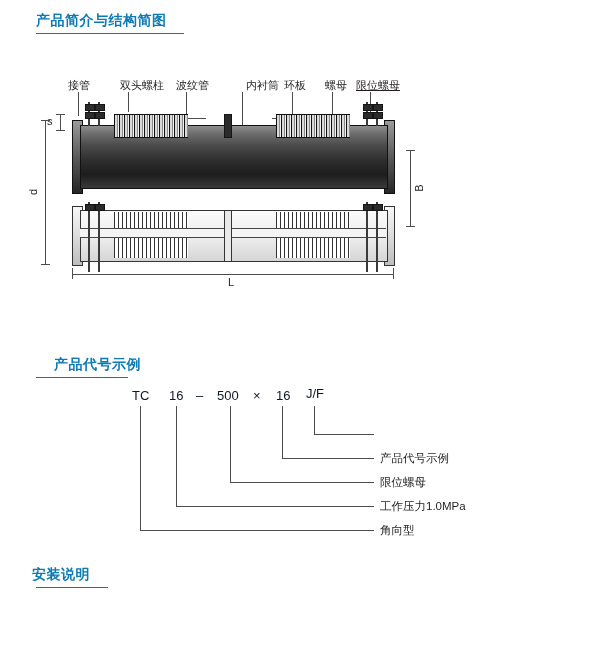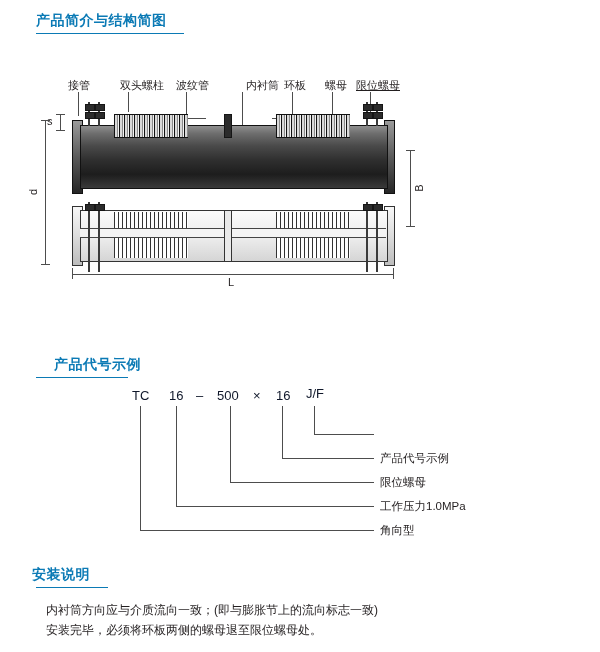--- a/index.html
+++ b/index.html
@@ -331,18 +331,14 @@
 
     <div class="code-desc" style="left:344px; top:73px;">产品代号示例</div>
     <div class="code-desc" style="left:344px; top:97px;">限位螺母</div>
     <div class="code-desc" style="left:344px; top:121px;">工作压力1.0MPa</div>
     <div class="code-desc" style="left:344px; top:145px;">角向型</div>
   </div>
 
   <div class="section-title" id="sec3-title">安装说明</div>
   <div class="title-underline" id="sec3-rule"></div>
 
-  <div id="notes">
-    <div class="note-line">内衬筒方向应与介质流向一致；(即与膨胀节上的流向标志一致)</div>
-    <div class="note-line">安装完毕，必须将环板两侧的螺母退至限位螺母处。</div>
-  </div>
 
 </div>
 
 </body></html>

